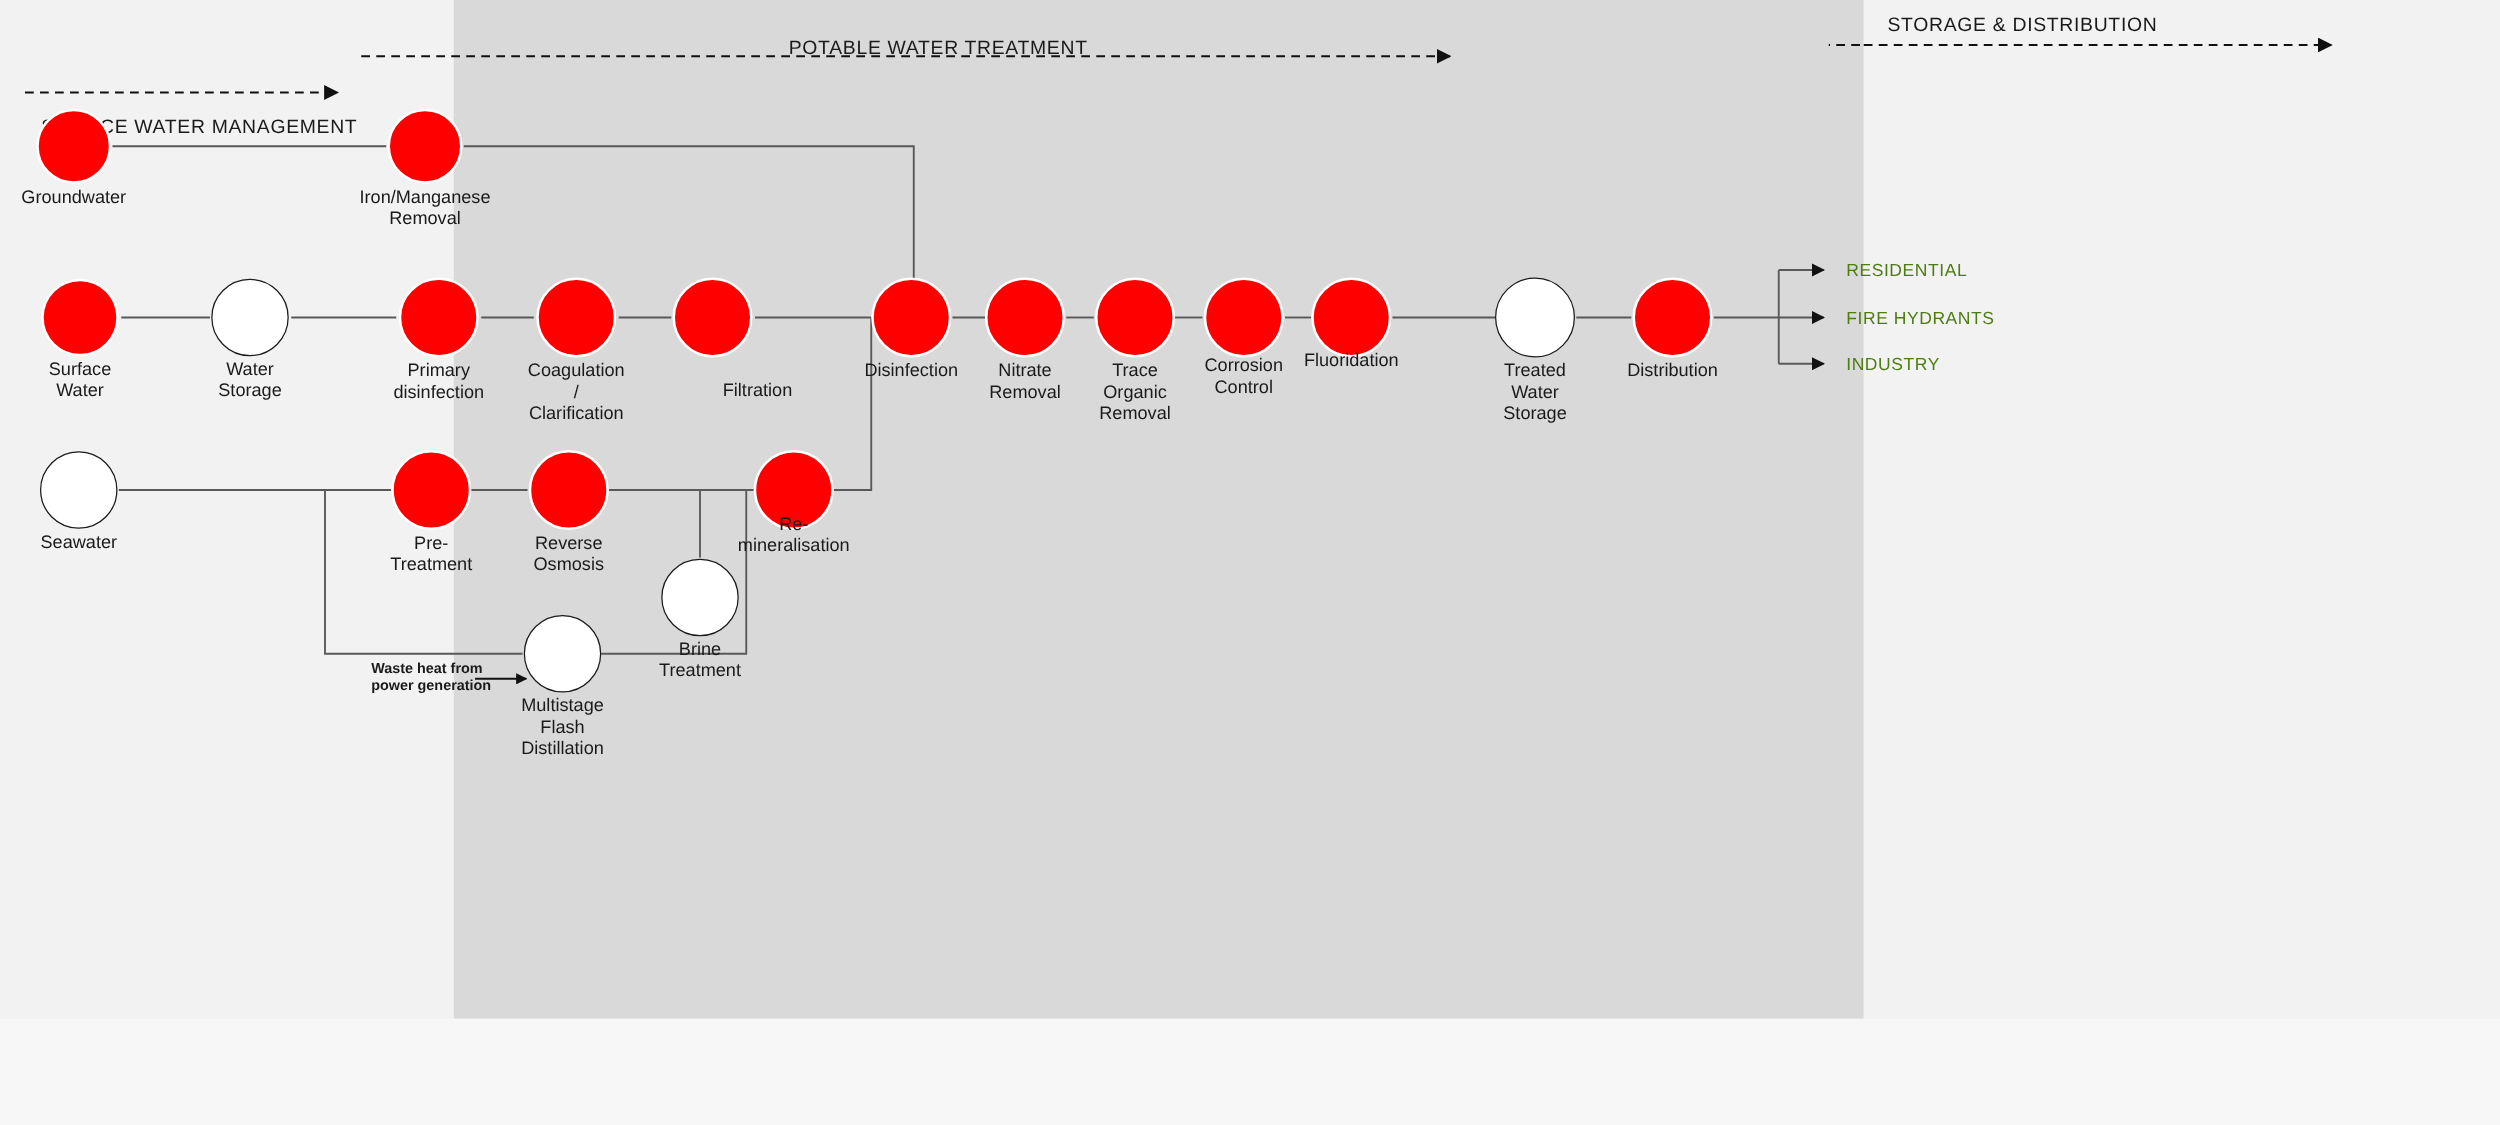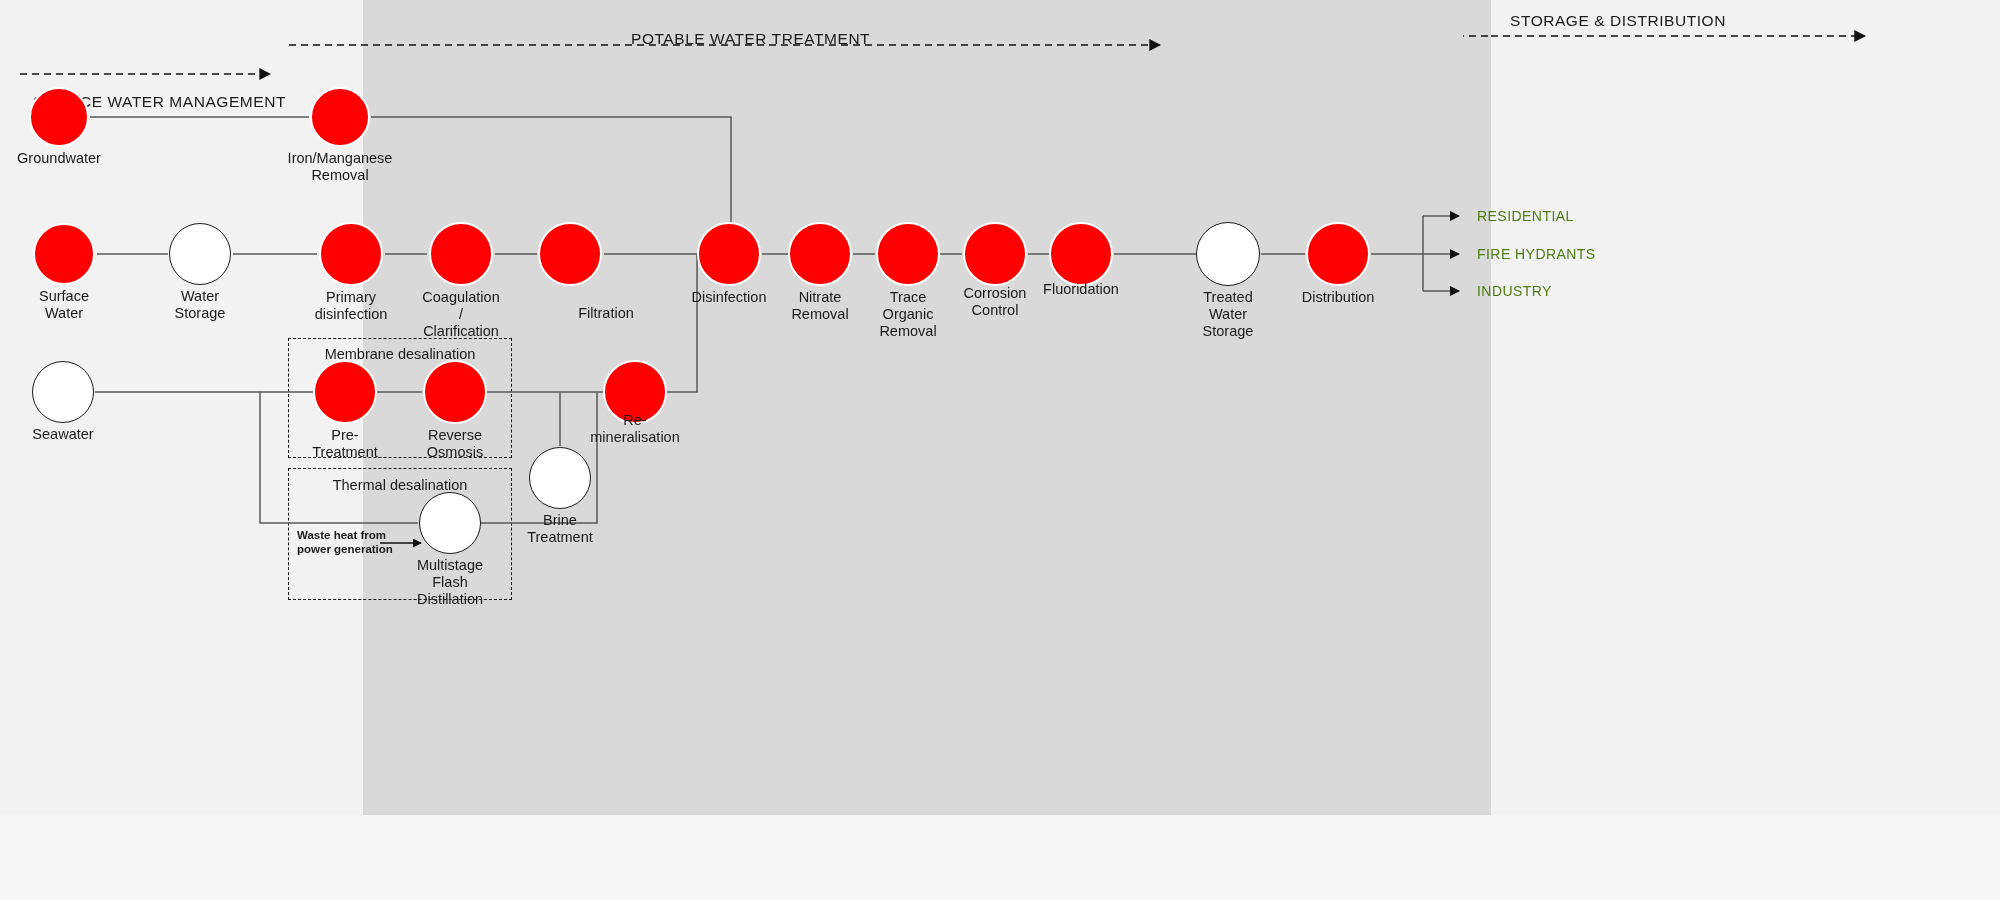--- a/index.html
+++ b/index.html
@@ -130,27 +130,21 @@
   <div class="band" id="band-source"></div>
   <div class="band" id="band-potable"></div>
   <div class="band" id="band-storage"></div>
   <div id="caption-band"></div>
 
   <div class="zone-label" style="left:33px; top:54px;margin-top:39px;">SOURCE WATER MANAGEMENT</div>
   <div class="zone-label" style="left:631px; top:30px;">POTABLE WATER TREATMENT</div>
   <div class="zone-label" style="left:1510px; top:12px;">STORAGE &amp; DISTRIBUTION</div>
 
 
-  <div class="group-box" style="left:288px; top:338px; width:224px; height:120px;">
-    <div class="group-title" style="top:7px;">Membrane desalination</div>
-  </div>
-
-  <div class="group-box" style="left:288px; top:468px; width:224px; height:132px;">
-    <div class="group-title" style="top:8px;">Thermal desalination</div>
-  </div>
+
 
   <svg id="wires" viewBox="0 0 2000 900">
     <defs>
       <marker id="arrowSolid" viewBox="0 0 10 10" refX="9" refY="5" markerWidth="7" markerHeight="7" orient="auto-start-reverse">
         <path d="M 0 0 L 10 5 L 0 10 z" fill="#111111"></path>
       </marker>
       <marker id="arrowSmall" viewBox="0 0 10 10" refX="9" refY="5" markerWidth="6" markerHeight="6" orient="auto-start-reverse">
         <path d="M 0 0 L 10 5 L 0 10 z" fill="#111111"></path>
       </marker>
     </defs>

